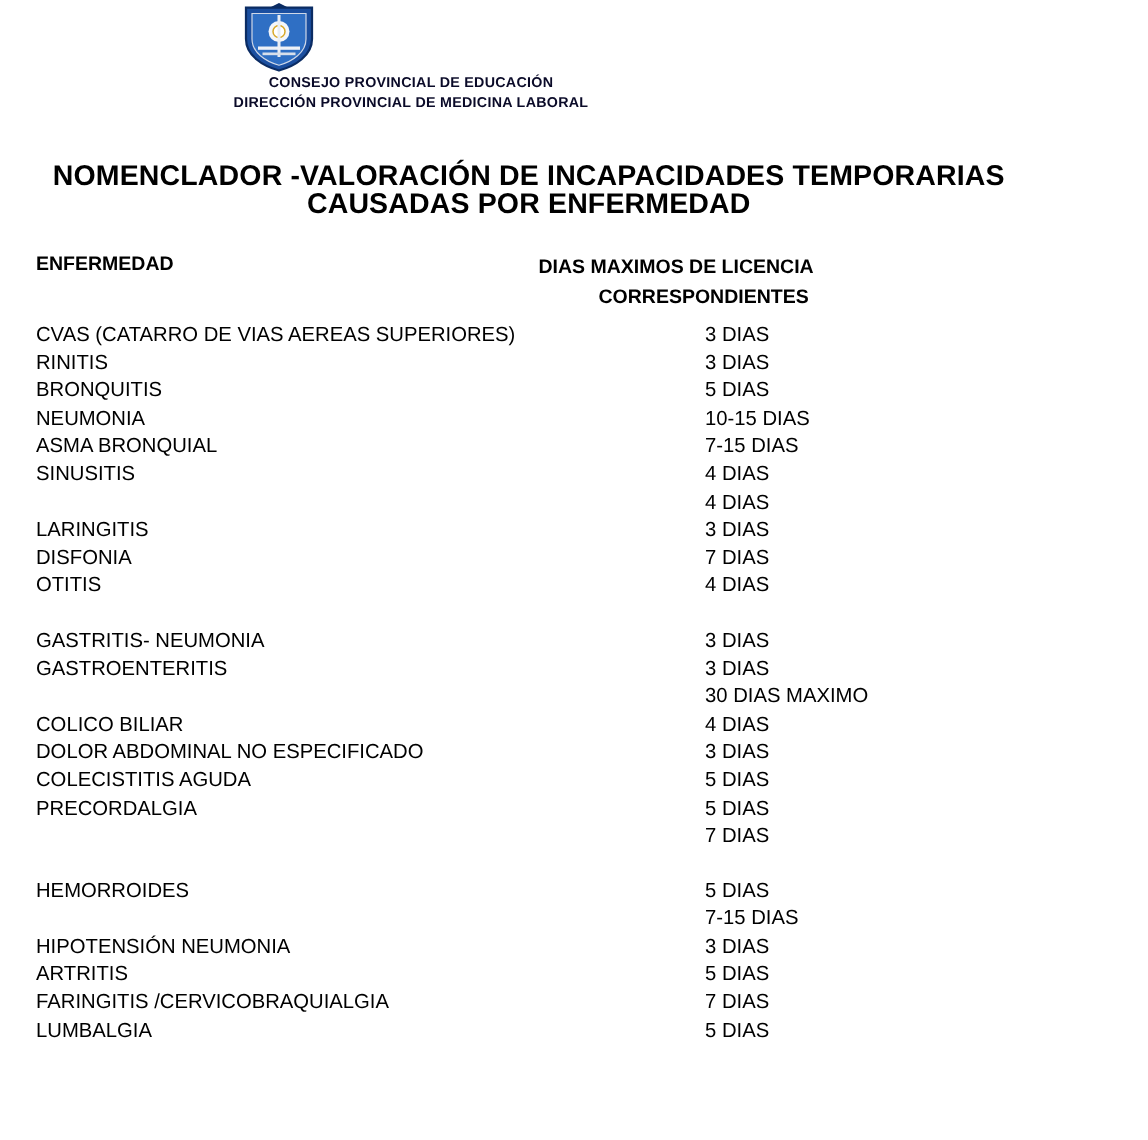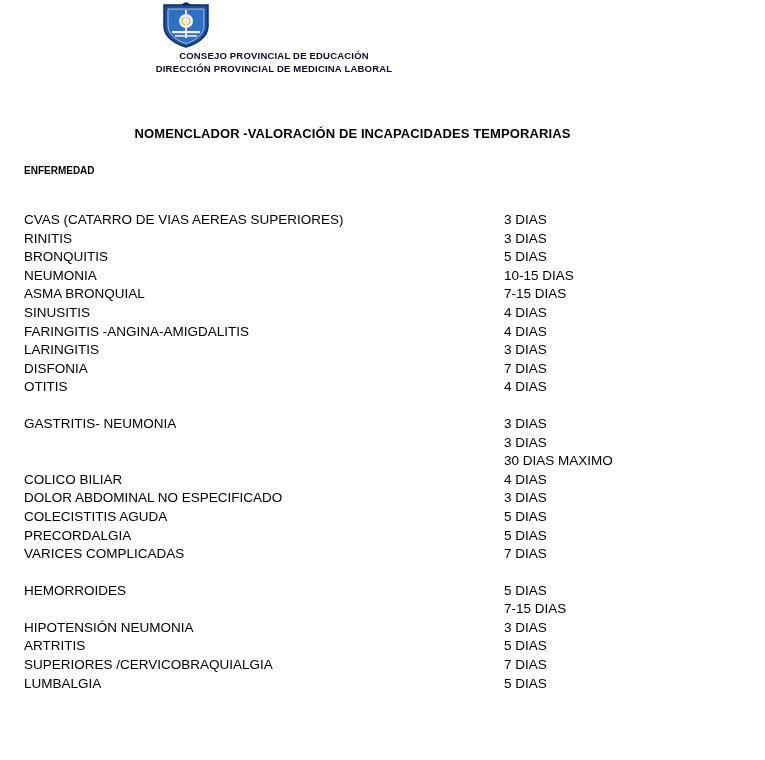--- a/index.html
+++ b/index.html
@@ -11,21 +11,21 @@
     width: 765px;
     height: 760px;
     font-family: "Liberation Sans", sans-serif;
     color: #000000;
     overflow: hidden;
     position: relative;
   }
 
   
   .doc-header {
-    padding-top: 20px;
+    padding-top: 4px;
     position: relative;
     height: 78px;
   }
   .crest {
     position: absolute;
     left: 158px;
     top: 2px;
     width: 56px;
     height: 46px;
   }
@@ -41,35 +41,35 @@
     font-weight: bold;
     line-height: 13px;
     letter-spacing: 0.2px;
     color: #0a0a28;
   }
 
   
   .doc-title {
     margin-top: 26px;
     text-align: center;
-    font-size: 13px;
+    font-size: 19px;
     font-weight: bold;
     line-height: 19px;
     letter-spacing: 0.1px;
     padding-left: 20px;
     padding-right: 80px;
   }
   .doc-title .line2 { display: block; }
 
   
   .col-headings {
     margin-top: 22px;
     position: relative;
     height: 44px;
-    font-size: 10px;
+    font-size: 13px;
     font-weight: bold;
   }
   .col-headings .h-illness {
     position: absolute;
     left: 24px;
     top: 0;
   }
   .col-headings .h-days {
     position: absolute;
     left: 359px;
@@ -93,21 +93,21 @@
     height: 18.6px;
     white-space: nowrap;
   }
   .row .illness {
     position: absolute;
     left: 24px;
     top: 0;
   }
   .row .days {
     position: absolute;
-    left: 504px;
+    left: 470px;
     top: 0;
   }
 </style>
 </head>
 <body>
 
 <div class="doc-header">
   <div class="crest">
     <svg viewBox="0 0 56 46" width="56" height="46" xmlns="http://www.w3.org/2000/svg">
 
@@ -127,24 +127,29 @@
     </svg>
   </div>
   <div class="org-lines">
     <span>CONSEJO PROVINCIAL DE EDUCACIÓN</span><br>
     <span>DIRECCIÓN PROVINCIAL DE MEDICINA LABORAL</span>
   </div>
 </div>
 
 <div class="doc-title">
   <span>NOMENCLADOR -VALORACIÓN DE INCAPACIDADES TEMPORARIAS</span>
+  <span class="line2">CAUSADAS POR ENFERMEDAD</span>
 </div>
 
 <div class="col-headings">
   <div class="h-illness">ENFERMEDAD</div>
+  <div class="h-days">
+    <span>DIAS MAXIMOS  DE LICENCIA</span>
+    <span class="sub">CORRESPONDIENTES</span>
+  </div>
 </div>
 
 <div class="table">
 
   <div class="group">
     <div class="row">
       <span class="illness">CVAS (CATARRO DE VIAS AEREAS SUPERIORES)</span>
       <span class="days">3 DIAS</span>
     </div>
     <div class="row">
@@ -161,21 +166,20 @@
     </div>
     <div class="row">
       <span class="illness">ASMA BRONQUIAL</span>
       <span class="days">7-15 DIAS</span>
     </div>
     <div class="row">
       <span class="illness">SINUSITIS</span>
       <span class="days">4 DIAS</span>
     </div>
     <div class="row">
-      <span class="illness">FARINGITIS -ANGINA-AMIGDALITIS</span>
       <span class="days">4 DIAS</span>
     </div>
     <div class="row">
       <span class="illness">LARINGITIS</span>
       <span class="days">3 DIAS</span>
     </div>
     <div class="row">
       <span class="illness">DISFONIA</span>
       <span class="days">7 DIAS</span>
     </div>
@@ -184,20 +188,21 @@
       <span class="days">4 DIAS</span>
     </div>
   </div>
 
   <div class="group">
     <div class="row">
       <span class="illness">GASTRITIS- NEUMONIA</span>
       <span class="days">3 DIAS</span>
     </div>
     <div class="row">
+      <span class="illness">GASTROENTERITIS</span>
       <span class="days">3 DIAS</span>
     </div>
     <div class="row">
       <span class="days">30 DIAS MAXIMO</span>
     </div>
     <div class="row">
       <span class="illness">COLICO BILIAR</span>
       <span class="days">4 DIAS</span>
     </div>
     <div class="row">
@@ -206,21 +211,20 @@
     </div>
     <div class="row">
       <span class="illness">COLECISTITIS AGUDA</span>
       <span class="days">5 DIAS</span>
     </div>
     <div class="row">
       <span class="illness">PRECORDALGIA</span>
       <span class="days">5 DIAS</span>
     </div>
     <div class="row">
-      <span class="illness">VARICES COMPLICADAS</span>
       <span class="days">7 DIAS</span>
     </div>
   </div>
 
   <div class="group">
     <div class="row">
       <span class="illness">HEMORROIDES</span>
       <span class="days">5 DIAS</span>
     </div>
     <div class="row">
@@ -228,21 +232,21 @@
     </div>
     <div class="row">
       <span class="illness">HIPOTENSIÓN NEUMONIA</span>
       <span class="days">3 DIAS</span>
     </div>
     <div class="row">
       <span class="illness">ARTRITIS</span>
       <span class="days">5 DIAS</span>
     </div>
     <div class="row">
-      <span class="illness">SUPERIORES /CERVICOBRAQUIALGIA</span>
+      <span class="illness">FARINGITIS /CERVICOBRAQUIALGIA</span>
       <span class="days">7 DIAS</span>
     </div>
     <div class="row">
       <span class="illness">LUMBALGIA</span>
       <span class="days">5 DIAS</span>
     </div>
   </div>
 
 </div>
 

